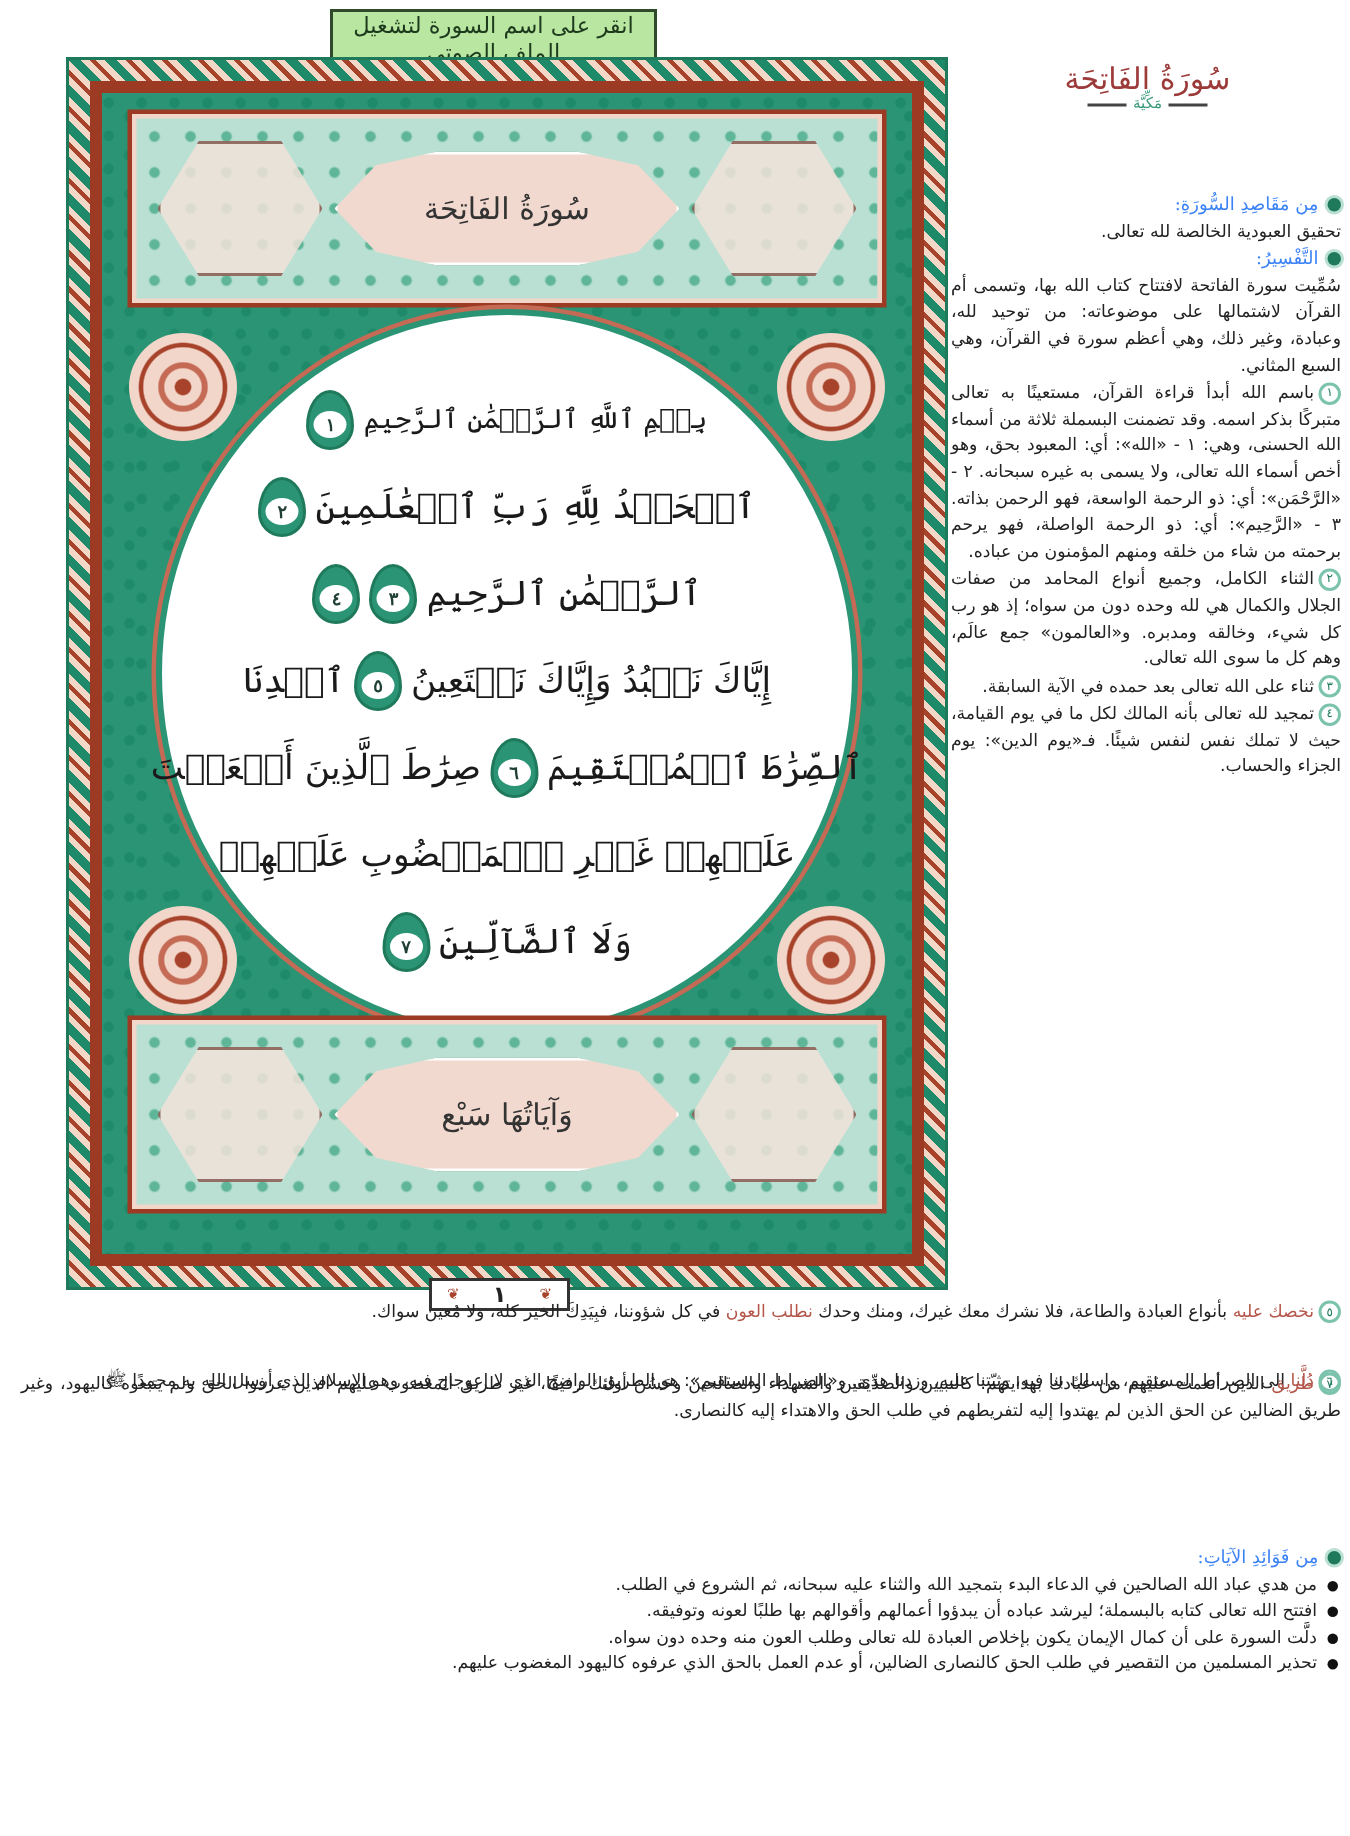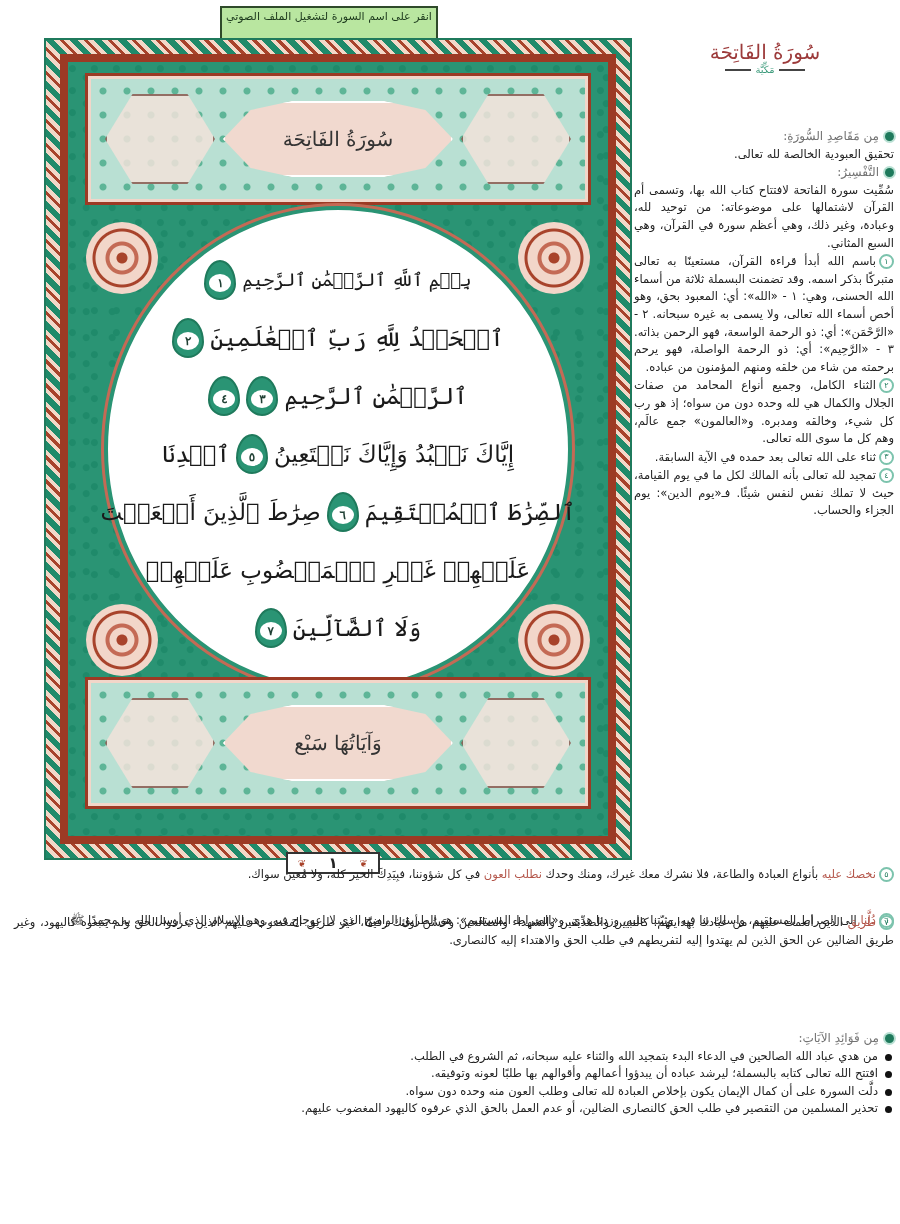--- a/index.html
+++ b/index.html
@@ -2,21 +2,21 @@
 <html><head>
 <meta charset="utf-8">
 <style>
   * { box-sizing: border-box; margin: 0; padding: 0; }
   html, body { width: 900px; height: 1224px; background: #ffffff; overflow: hidden; }
   body { position: relative; font-family: "DejaVu Sans", sans-serif; color: #222; direction: rtl; }
 
   .audio-hint {
     position: absolute; left: 220px; top: 6px; width: 218px; height: 36px;
     background: #b9e6a0; border: 2px solid #2f4a2a; direction: rtl;
-    font-size: 11px; line-height: 18px; text-align: center; color: #1d3a1d; cursor: pointer;
+    font-size: 15px; line-height: 18px; text-align: center; color: #1d3a1d; cursor: pointer;
   }
 
   
   .frame {
     position: absolute; left: 44px; top: 38px; width: 588px; height: 822px;
     background:
       repeating-linear-gradient(45deg, #1f8a6a 0 6px, #f3d8c8 6px 10px, #a8432b 10px 13px, #f3d8c8 13px 17px);
     border: 2px solid #1f7a5c;
   }
   .frame-inner {
@@ -113,21 +113,21 @@
   }
 
   .col {
     position: absolute; left: 634px; top: 128px; width: 260px;
     font-size: 11.5px; line-height: 17.6px; text-align: justify; direction: rtl;
   }
   .full {
     position: absolute; left: 14px; width: 880px;
     font-size: 11.5px; line-height: 17.6px; text-align: justify; direction: rtl;
   }
-  .section-head { color: #737373; font-family: "DejaVu Serif", serif; font-size: 12px; display: flex; align-items: center; gap: 6px; }
+  .section-head { color: #3b82f6; font-family: "DejaVu Serif", serif; font-size: 12px; display: flex; align-items: center; gap: 6px; }
   .bullet-dot { width: 9px; height: 9px; border-radius: 50%; background: #1f7a5c; box-shadow: 0 0 0 2px #b9e0d3; flex: none; }
   .num-badge {
     display: inline-flex; align-items: center; justify-content: center;
     width: 15px; height: 15px; border-radius: 50%; border: 2px solid #7cc3ad;
     font-size: 8px; color: #1f7a5c; margin-left: 3px; vertical-align: middle;
   }
   .hl { color: #b4564a; }
   .para { margin-bottom: 1px; }
   ul.benefits { list-style: none; }
   ul.benefits li { position: relative; padding-right: 16px; }

